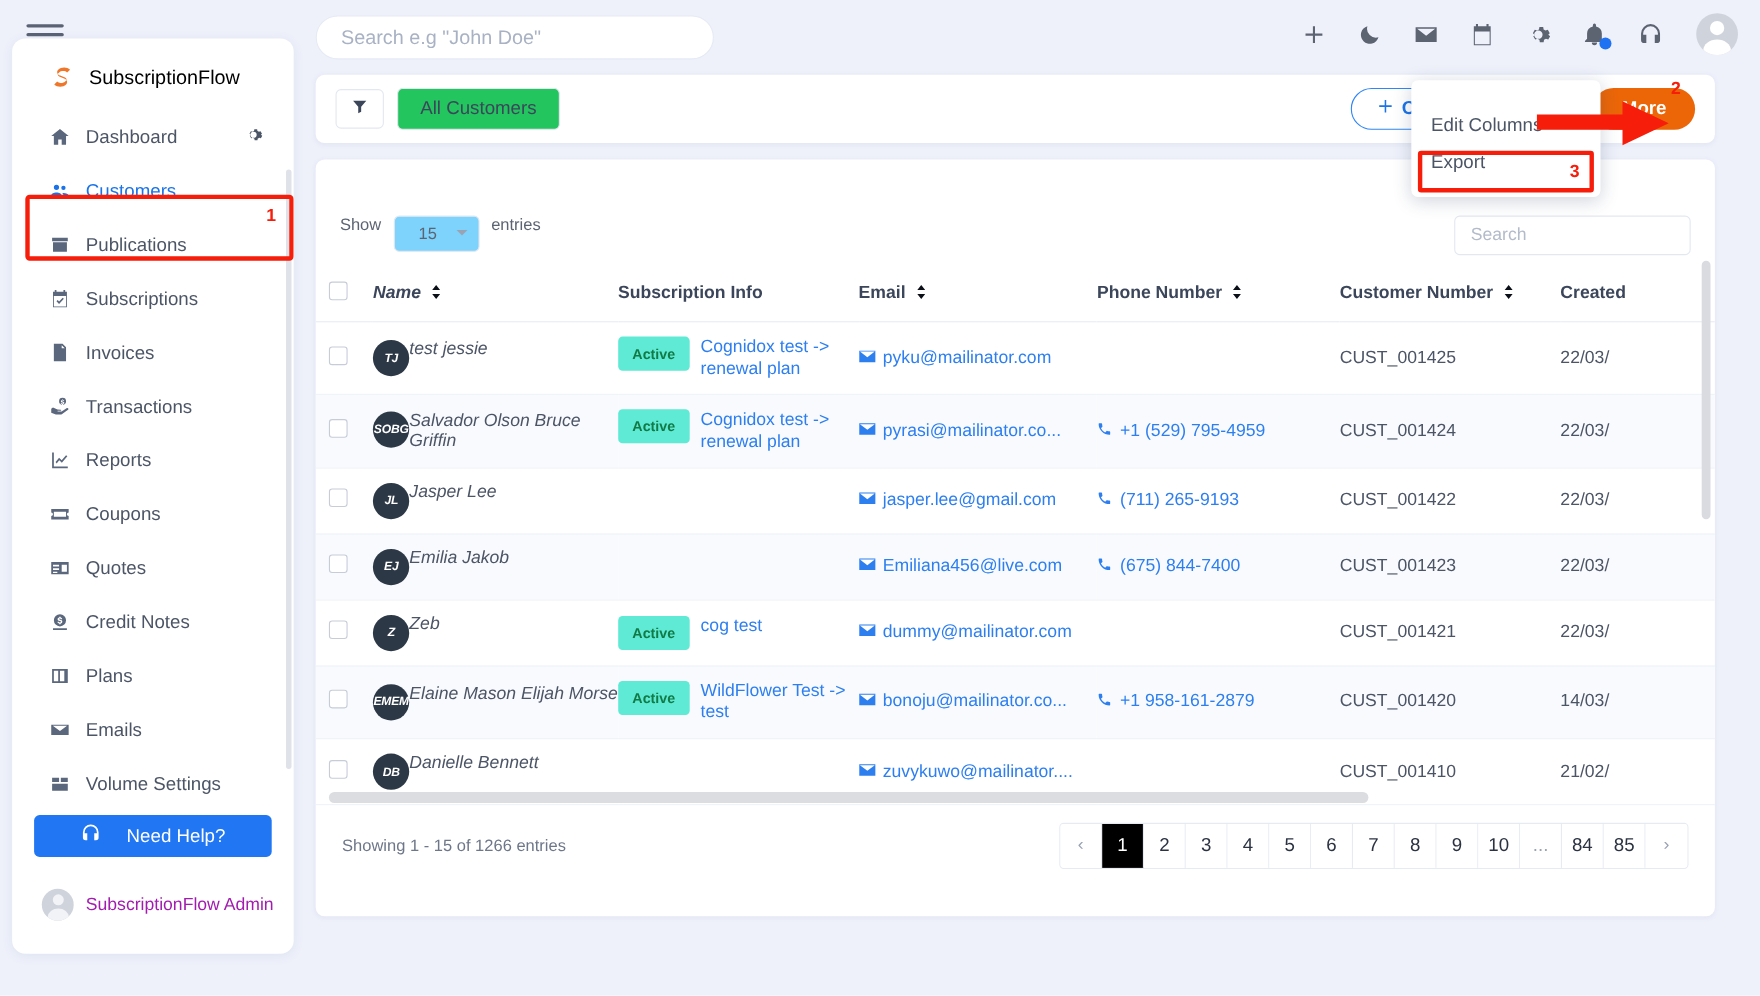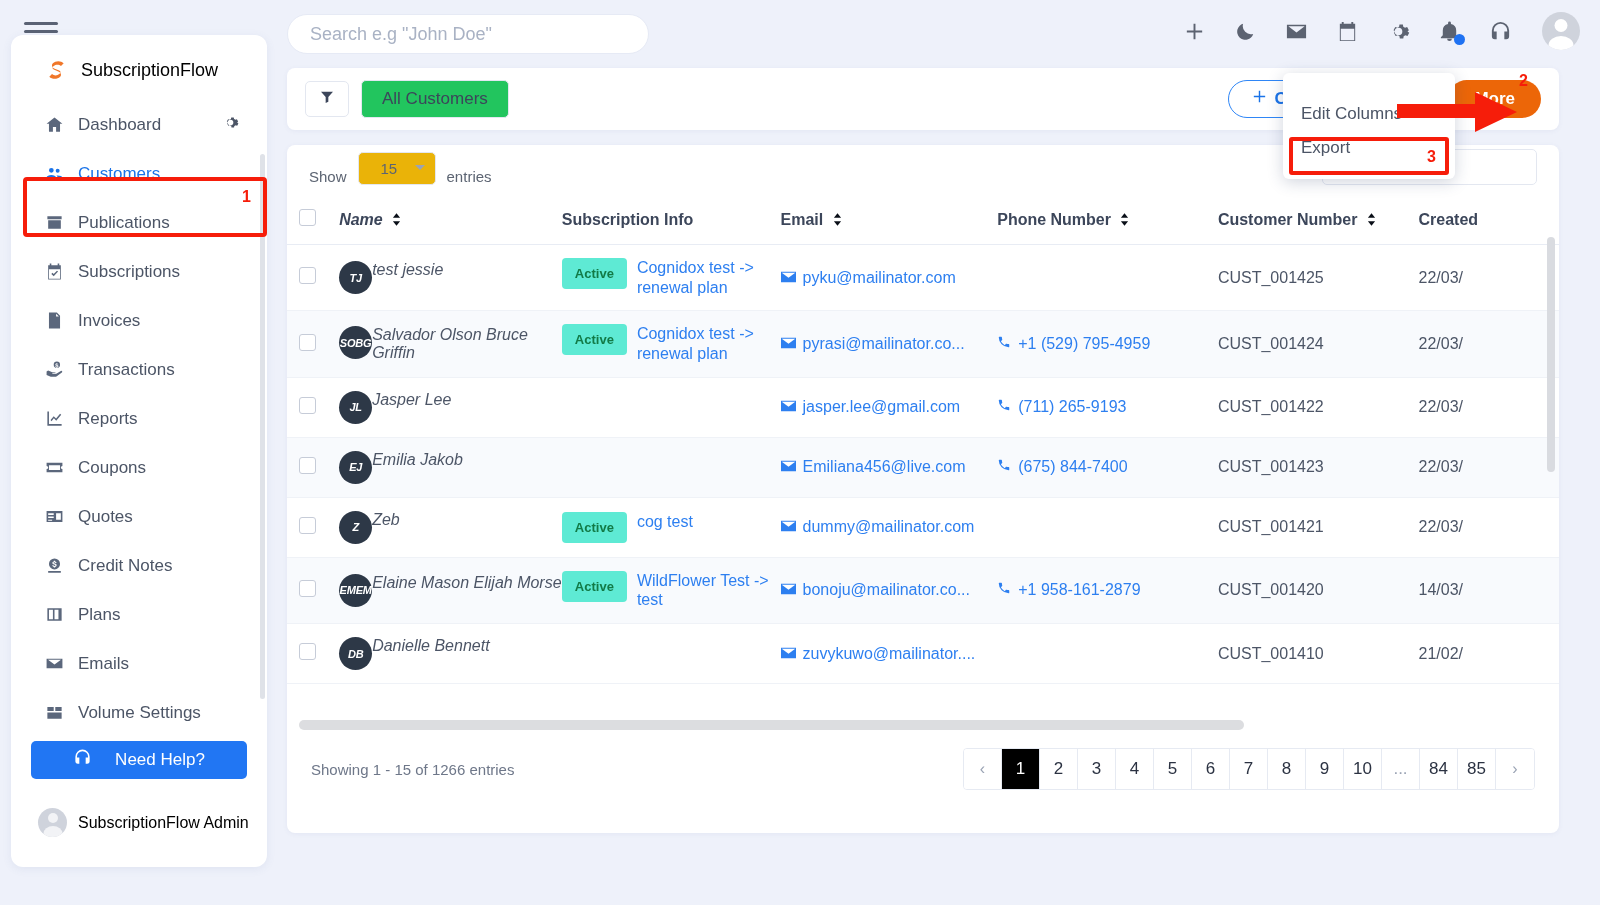--- a/index.html
+++ b/index.html
@@ -109,21 +109,21 @@
     display: flex; align-items: center; gap: 11px; padding-left: 27px;
   }
   .sb-user-av {
     width: 29px; height: 29px; border-radius: 50%; background: #cfd3dc;
     position: relative; overflow: hidden; flex: none;
   }
   .sb-user-av::before { content:""; position:absolute; top:5px; left:50%; transform:translateX(-50%);
     width:10px;height:10px;border-radius:50%;background:#f2f3f6; }
   .sb-user-av::after { content:""; position:absolute; bottom:-4px; left:50%; transform:translateX(-50%);
     width:19px;height:15px;border-radius:50% 50% 0 0;background:#f2f3f6; }
-  .sb-user-name { font-size: 16px; color: #000000; }
+  .sb-user-name { font-size: 16px; color: #a21caf; }
 
   
   .main { position: absolute; left: 287px; top: 68px; width: 1272px; }
 
   .toolbar {
     background: #fff; border-radius: 8px; height: 62px;
     display: flex; align-items: center; padding: 0 18px;
     box-shadow: 0 1px 5px rgba(80,100,150,0.07); position: relative;
   }
   .filter-btn {
@@ -167,25 +167,25 @@
     position: absolute; left: 1232px; top: 4px; color: #f61d0a;
     font-size: 16px; font-weight: bold; z-index: 36;
   }
 
   
   .card {
     margin-top: 15px; background: #fff; border-radius: 8px;
     box-shadow: 0 1px 5px rgba(80,100,150,0.07); position: relative;
     height: 688px; overflow: hidden;
   }
-  .card-head { display: flex; align-items: flex-end; padding: 4px 22px 10px 22px; }
+  .card-head { display: flex; align-items: flex-start; padding: 22px 22px 10px 22px; margin-top: 29px; }
   .show-lbl { font-size: 15px; color: #5c6472; }
   .show-sel {
     margin: 0 11px; width: 78px; height: 33px; border: 1px solid #e3e7f0; border-radius: 5px;
-    background: #eab308; font-size: 15px; color: #5c6472; padding-left: 22px;
+    background: #7dd3fc; font-size: 15px; color: #5c6472; padding-left: 22px;
     font-family: "Liberation Sans", sans-serif; appearance: none; cursor: pointer;
   }
   .sel-wrap { position: relative; }
   .sel-caret { position: absolute; right: 22px; top: 13px; pointer-events: none;
     width: 0; height: 0; border-left: 5px solid transparent; border-right: 5px solid transparent;
     border-top: 5px solid #9aa3b4; }
   .table-search {
     margin-left: auto; width: 215px; height: 36px; border: 1px solid #e3e7f0; border-radius: 5px;
     background: #fff; font-size: 16px; color: #b3bbca; padding: 0 14px; outline: none;
     font-family: "Liberation Sans", sans-serif;

